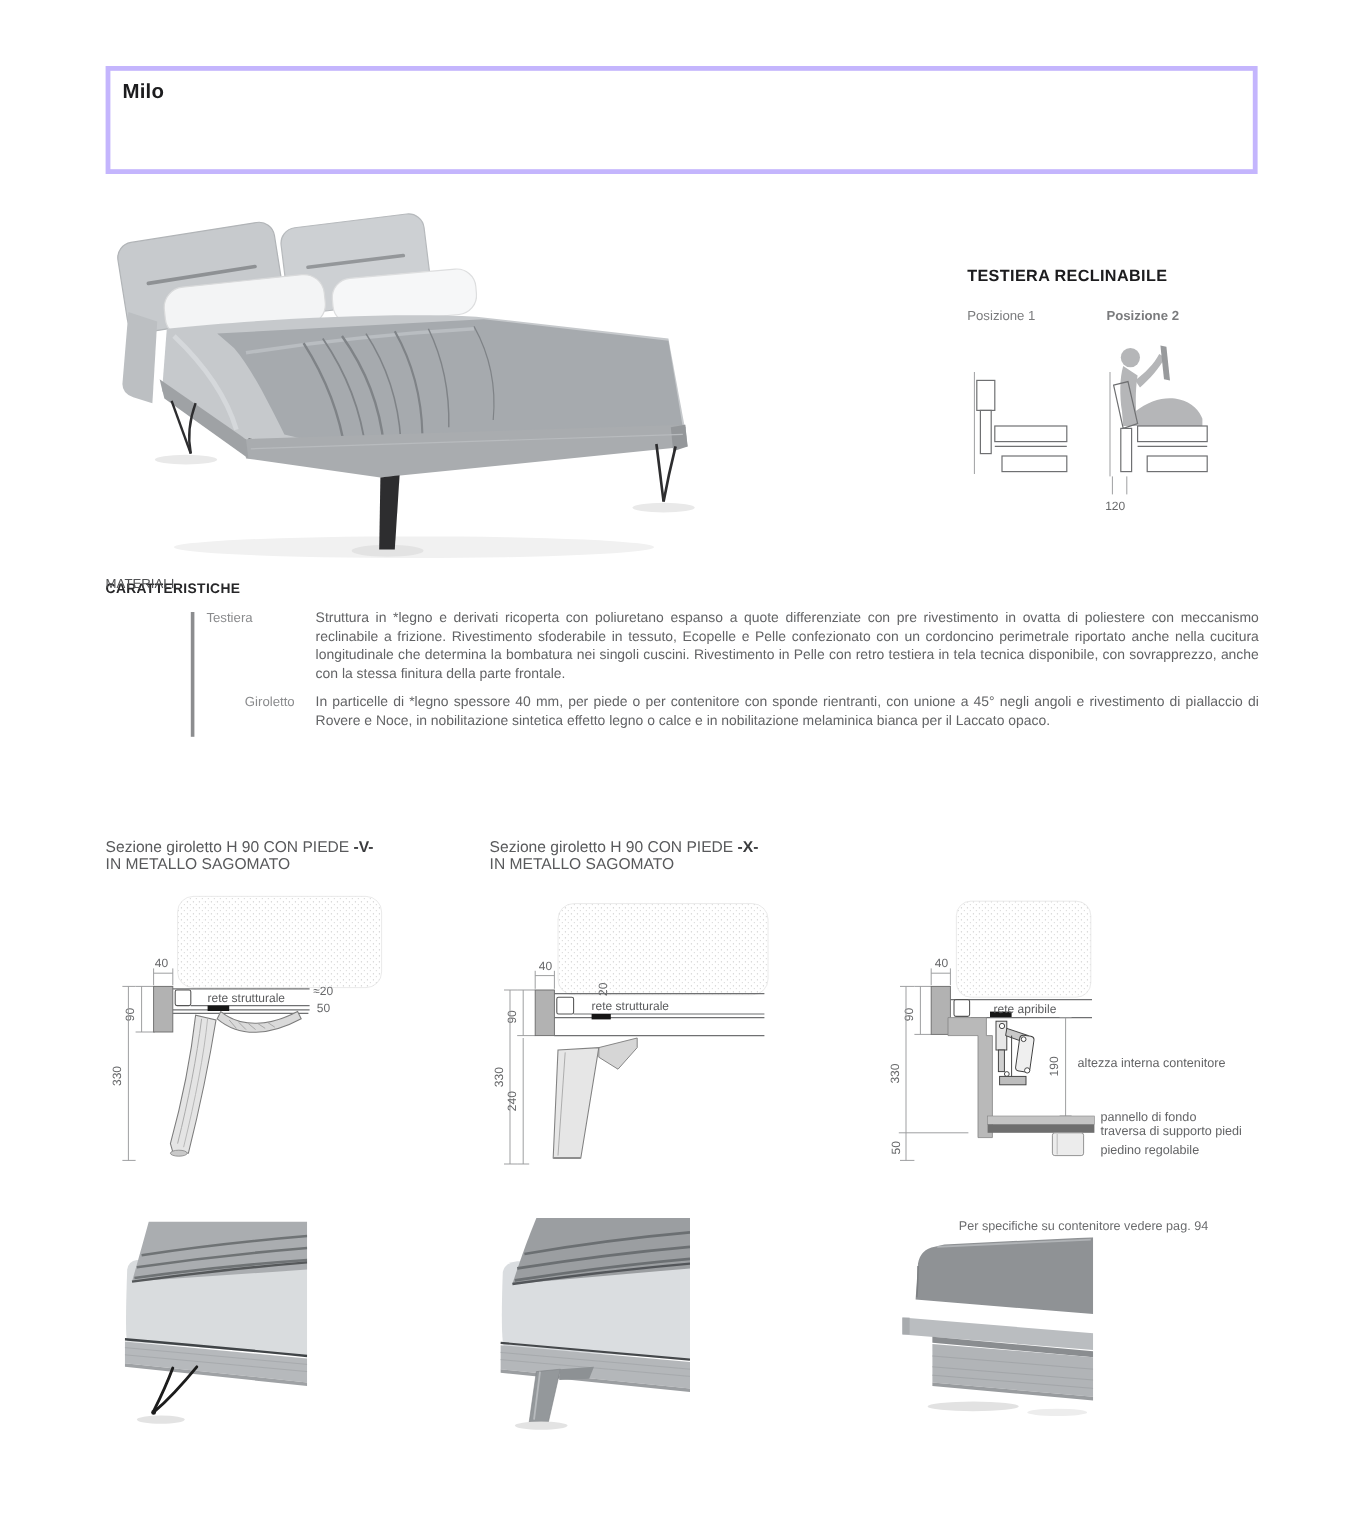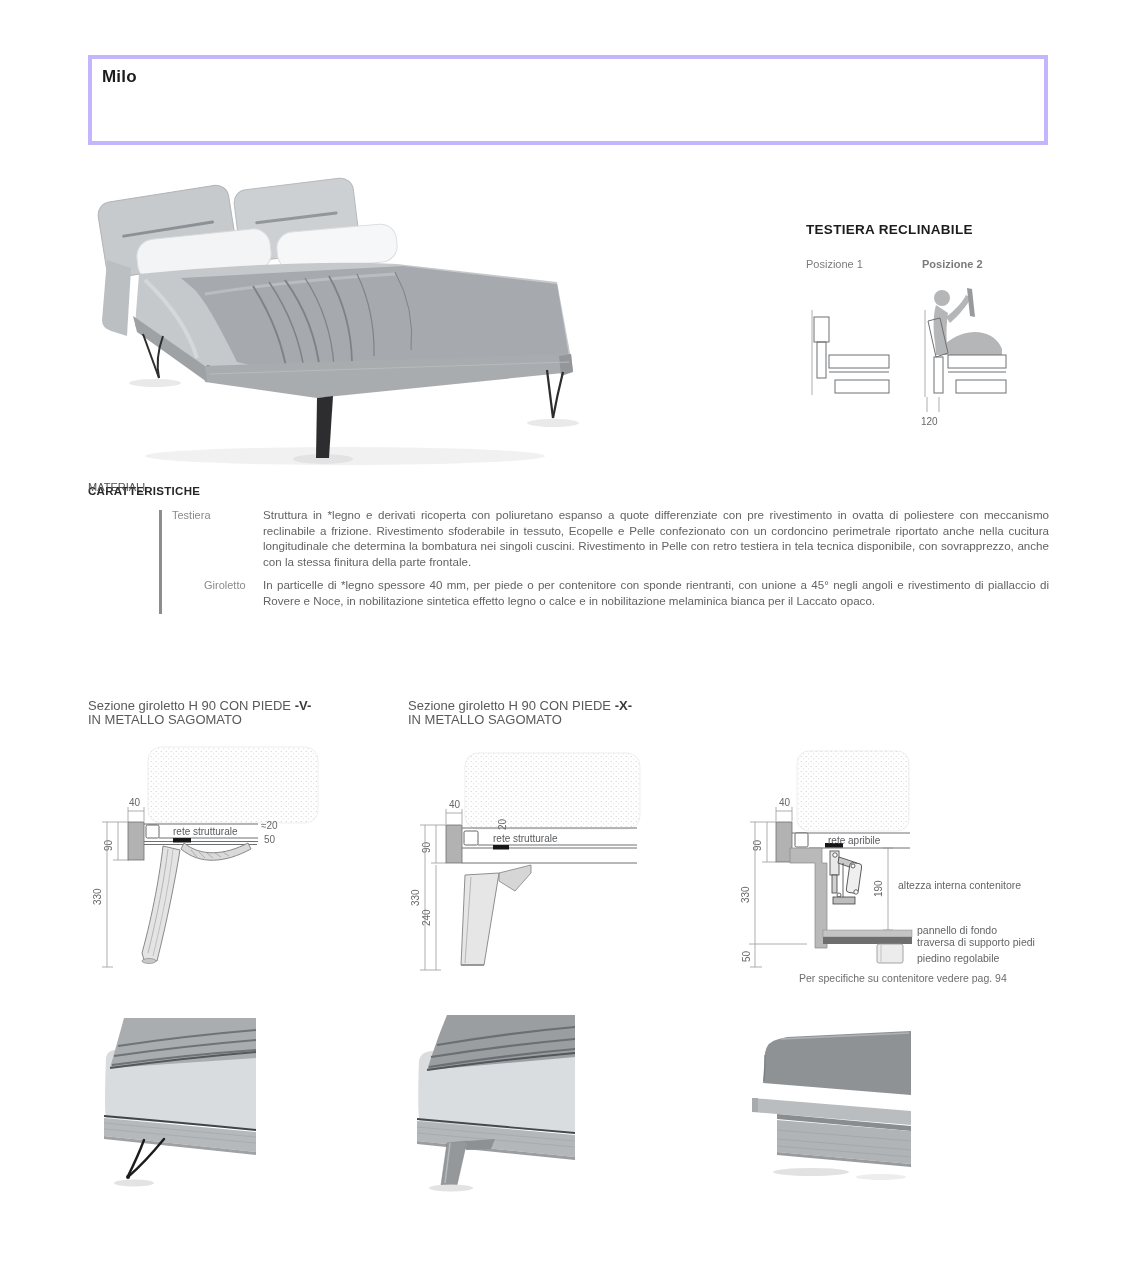--- a/index.html
+++ b/index.html
@@ -261,21 +261,21 @@
     <rect x="88" y="192" width="89" height="7" fill="#6e6e6e"></rect>
     <rect x="142" y="199" width="26" height="19" rx="2" fill="#ececec" stroke="#8f8f8f" stroke-width="0.8"></rect>
     <line x1="146" y1="200" x2="146" y2="217" stroke="#c2c2c2" stroke-width="1"></line>
     <line x1="14" y1="199" x2="72" y2="199" class="ext"></line>
     <text transform="rotate(-90 15 217)" x="15" y="217" class="dim">50</text>
     <text x="182" y="189" class="ann">pannello di fondo</text>
     <text x="182" y="201" class="ann">traversa di supporto piedi</text>
     <text x="182" y="217" class="ann">piedino regolabile</text>
   </svg>
 
-  <div class="abs note" style="left:752px;top:972px;width:296px;padding-left:47px;">Per specifiche su contenitore vedere pag. 94</div>
+  <div class="abs note" style="left:752px;top:1016px;width:296px;padding-left:47px;">Per specifiche su contenitore vedere pag. 94</div>
 
   <svg class="abs" style="left:104px;top:1018px;" width="152" height="172" viewBox="0 0 152 172">
     <path d="M2,40 Q0,95 2,100 L152,112 L152,30 L10,32 Q3,33 2,40 Z" fill="#d9dcde"></path>
     <path d="M20,0 L152,0 L152,40 L6,50 Q14,22 20,0 Z" fill="#aaadb0"></path>
     <g stroke="#6f7375" stroke-width="2.2" fill="none">
       <path d="M14,28 Q80,18 152,12"></path>
         <path d="M10,38 Q80,28 152,22"></path>
         <path d="M8,47 Q80,37 152,32"></path>
     </g>
     <path d="M6,50 Q80,40 152,34" stroke="#55585a" stroke-width="2" fill="none"></path>

